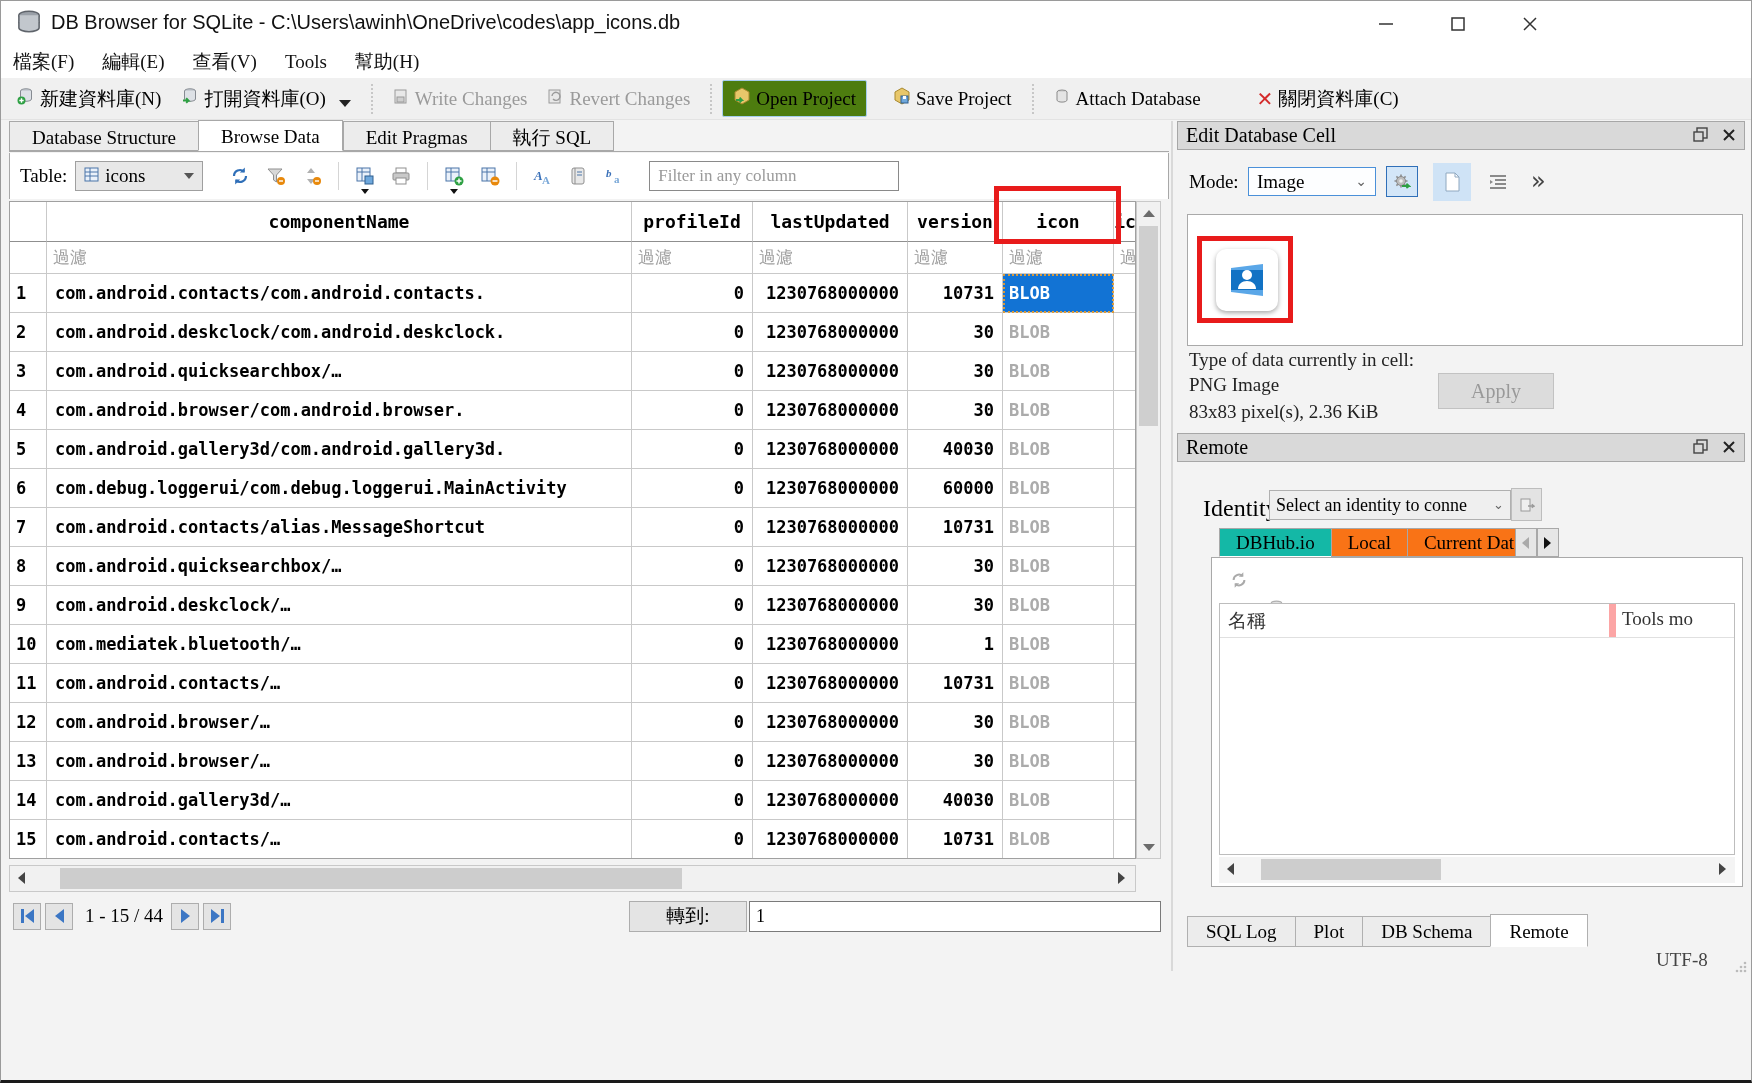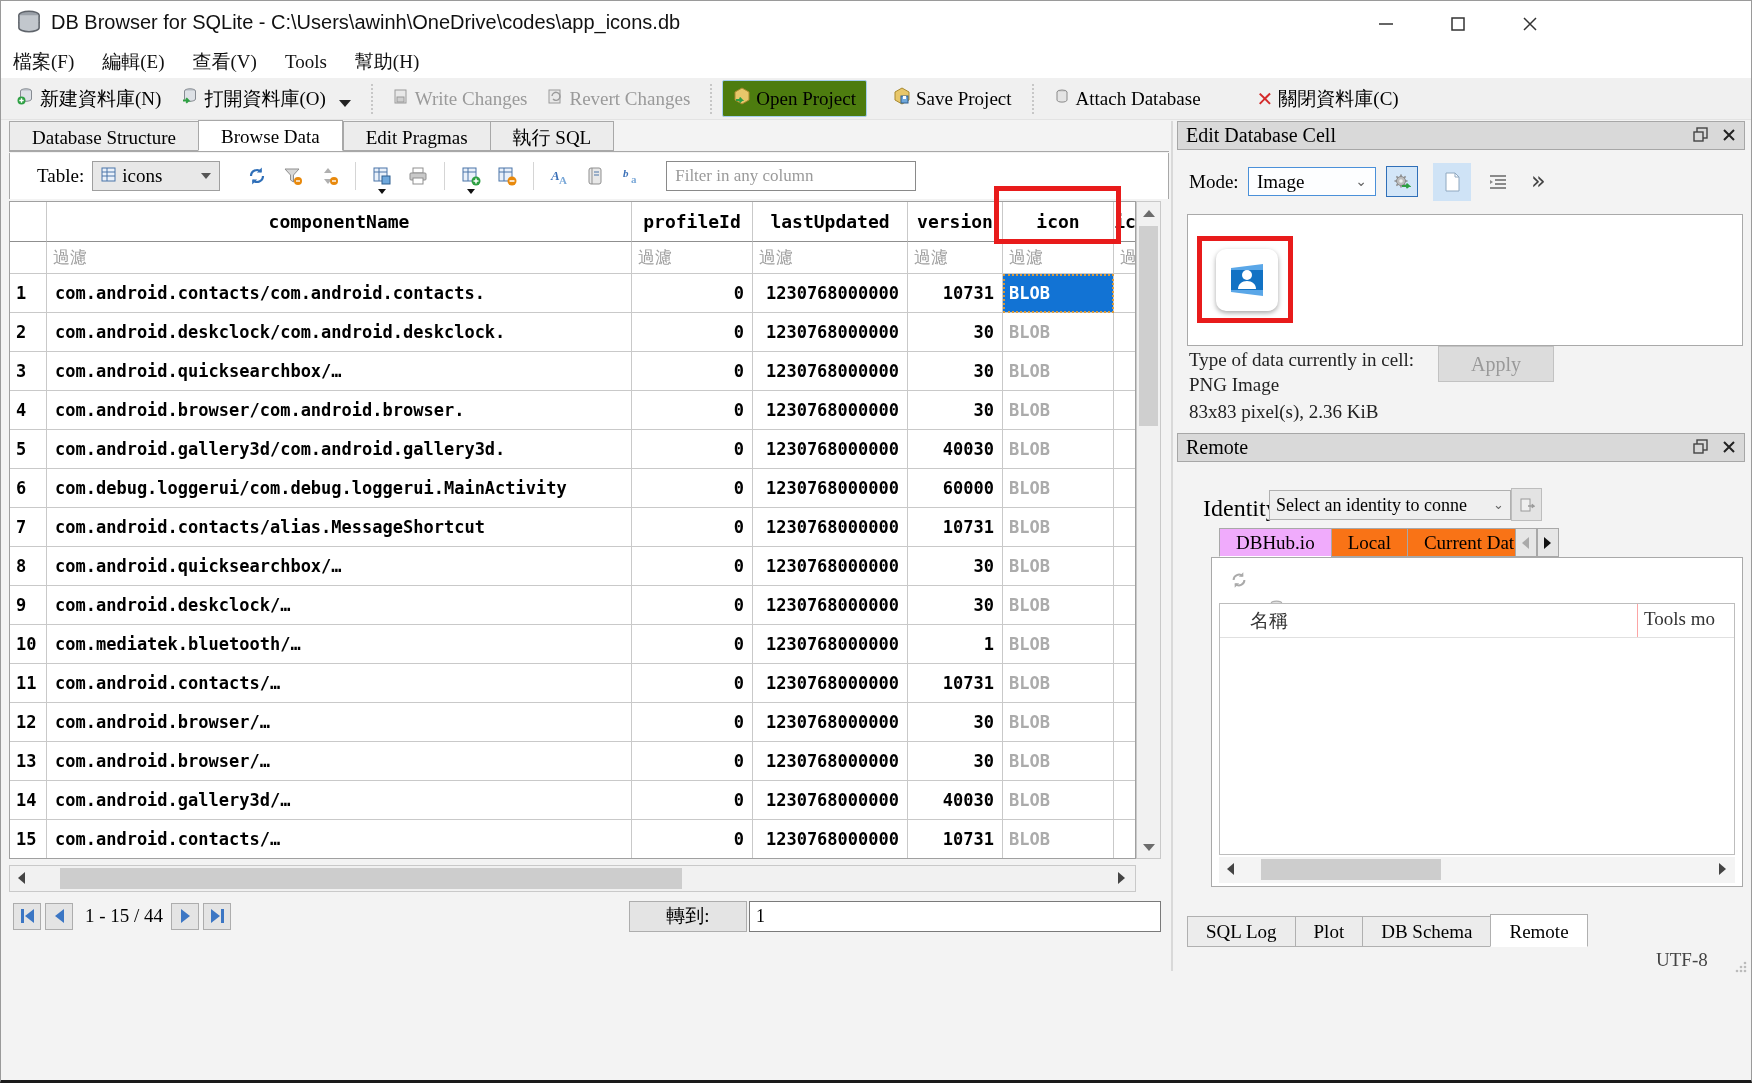--- a/index.html
+++ b/index.html
@@ -38,21 +38,21 @@
        border-right:none; display:flex; align-items:center; }
 .tab:last-child { border-right:1px solid #a8a8a8; }
 .tab.active { background:#fff; border-right:1px solid #a8a8a8; border-bottom:1px solid #fff;
               height:31px; margin-top:-1px; }
 .tabbar-underline { left:8px; top:150px; width:1160px; height:1px; background:#a8a8a8; }
 
 
 .controls { left:8px; top:152px; width:1160px; height:46px; background:#fff;
             border-left:1px solid #a8a8a8; border-right:1px solid #a8a8a8;
             display:flex; align-items:center; font-size:19px; }
-.tbl-label { margin-left:27px; }
+.tbl-label { margin-left:10px; }
 .combo { display:flex; align-items:center; gap:6px; background:#e8e8e8; border:1px solid #9f9f9f;
          height:30px; padding:0 8px; margin-left:8px; width:128px; }
 .combo .caret { margin-left:auto; width:0; height:0; border-left:5px solid transparent;
                 border-right:5px solid transparent; border-top:6px solid #555; }
 .mini { width:30px; height:28px; display:flex; align-items:center; justify-content:center;
         position:relative; margin:0 3px; }
 .csep { width:1px; height:28px; border-left:1px solid #d5d5d5; margin:0 8px; }
 .under-tri { position:absolute; bottom:-4px; left:11px; width:0; height:0;
              border-left:4px solid transparent; border-right:4px solid transparent; border-top:5px solid #111; }
 .filter-input { margin-left:16px; width:250px; height:30px; border:1px solid #8a8a8a;
@@ -117,30 +117,30 @@
 .panel-hdr .hico { margin-left:auto; display:flex; gap:14px; padding-right:8px; }
 .mode-label { font-size:19px; }
 .mode-combo { display:flex; align-items:center; width:128px; height:29px; border:1px solid #4a90d9;
               background:#fdfeff; font-size:19px; padding:0 8px; }
 .mode-combo .caret { margin-left:auto; color:#666; font-size:14px; }
 .sq-btn { height:31px; display:flex; align-items:center; justify-content:center; }
 .preview { left:1186px; top:213px; width:556px; height:132px; background:#fff; border:1px solid #a9a9a9; }
 .icon-card { position:absolute; left:1215px; top:248px; width:62px; height:62px; background:#fff;
              border-radius:10px; box-shadow:0 2px 5px rgba(0,0,0,.35); display:flex; align-items:center; justify-content:center; }
 .cell-info { font-size:19px; color:#222; }
-.apply-btn { left:1437px; top:345px; width:116px; height:36px; background:#dcdcdc; border:1px solid #c2c2c2;
+.apply-btn { left:1437px; top:372px; width:116px; height:36px; background:#dcdcdc; border:1px solid #c2c2c2;
              color:#999; font-size:20px; display:flex; align-items:center; justify-content:center; }
 
 .id-row-label { font-size:24px; }
 .id-combo { display:flex; align-items:center; width:242px; height:30px; background:#efefef;
             border:1px solid #b0b0b0; font-size:18px; padding:0 6px; overflow:hidden; white-space:nowrap; }
 .id-combo .caret { margin-left:auto; color:#666; font-size:13px; }
 .rtab { height:29px; padding:0 16px; background:#f97316; border:1px solid #a8a8a8; border-right:none;
         display:flex; align-items:center; font-size:19px; white-space:nowrap; overflow:hidden; }
-.rtab.active { background:#f0abfc; border-bottom:1px solid #fff; }
+.rtab.active { background:#14b8a6; border-bottom:1px solid #fff; }
 .tab-scroll { width:22px; height:29px; background:#e6e6e6; border:1px solid #a8a8a8;
               display:flex; align-items:center; justify-content:center; }
 .remote-frame { left:1210px; top:556px; width:532px; height:330px; background:#fff; border:1px solid #a9a9a9; }
 .rlist { position:absolute; left:1218px; top:602px; width:516px; height:252px; background:#fff; border:1px solid #bdbdbd; }
 .rlist-hdr { display:flex; height:34px; font-size:19px; color:#333; border-bottom:1px solid #e0e0e0; }
 .rhscroll { position:absolute; left:1218px; top:856px; width:516px; height:26px; background:#f4f4f4; }
 
 .dock-tabs { left:1186px; top:915px; height:31px; display:flex; font-size:19px; }
 .dtab { padding:0 18px; display:flex; align-items:center; background:#ececec; border:1px solid #b0b0b0; border-right:none; }
 .dtab:last-child { border-right:1px solid #b0b0b0; }
@@ -663,21 +663,21 @@
 </div>
 <div class="abs mini" style="left:1258px; top:565px;">
   <svg width="18" height="18" viewBox="0 0 17 17">
       <ellipse cx="8" cy="4" rx="5" ry="2" fill="#e2e2e2" stroke="#b0b0b0"></ellipse>
       <path d="M3 4v8c0 1.2 2.2 2.1 5 2.1s5-.9 5-2.1V4" fill="#ededed" stroke="#b0b0b0"></path>
       <circle cx="13" cy="13" r="3" fill="#cfcfcf"></circle>
     </svg>
 </div>
 <div class="abs rlist">
   <div class="rlist-hdr">
-    <div style="width:396px; padding:4px 8px; border-right:1px solid #fca5a5;margin-left:22px;">名稱</div>
+    <div style="width:396px; padding:4px 8px; border-right:7px solid #fca5a5;">名稱</div>
     <div style="flex:1; padding:4px 6px; overflow:hidden; white-space:nowrap;">Tools mo</div>
   </div>
 </div>
 <div class="abs rhscroll">
   <div class="sarrow" style="left:0; top:1px;">
       <span class="tri-lf"></span>
     </div>
   <div class="hthumb" style="left:42px; width:180px;"></div>
   <div class="sarrow" style="left:492px; top:1px;">
       <span class="tri-rt"></span>

